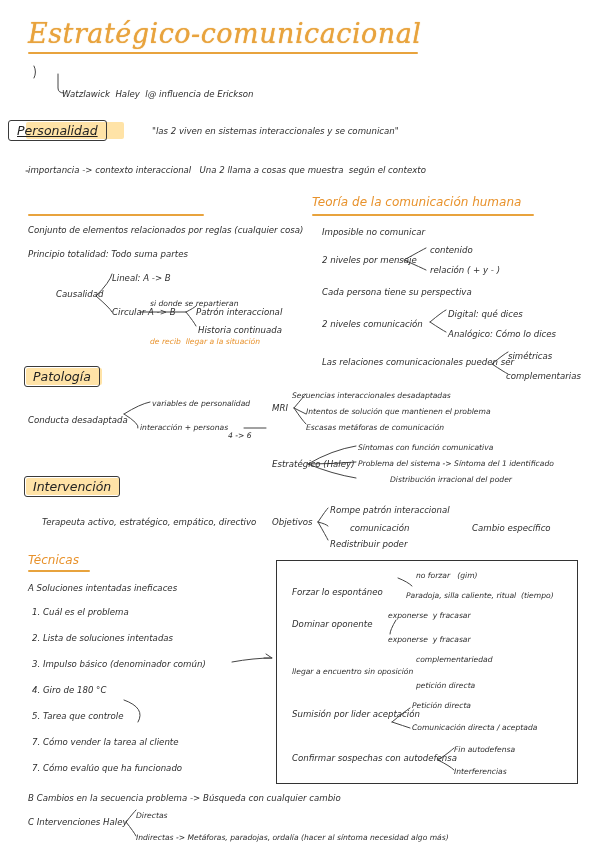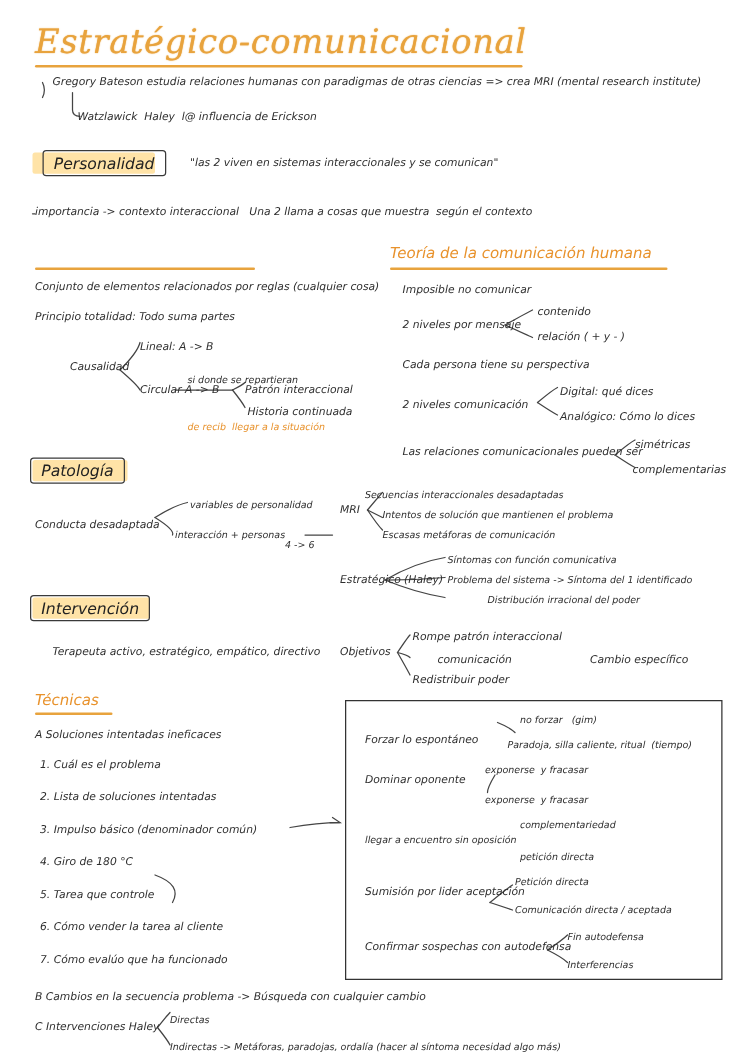--- a/index.html
+++ b/index.html
@@ -56,25 +56,24 @@
   .t,.box,.title{z-index:2;}
 </style>
 </head>
 <body>
 
 <div class="page">
 
   <div class="title">Estratégico-comunicacional</div>
   <div class="rule" style="left:28px;top:52px;width:390px;"></div>
 
-  <div class="t sm ink hand" style="left:42px;top:62px;">Gregory Bateson estudia relaciones humanas con paradigmas de otras ciencias =&gt; crea MRI (mental research institute)</div>
   <div class="t sm ink hand" style="left:62px;top:90px;">Watzlawick  Haley  l@ influencia de Erickson</div>
 
   <div class="hl" style="left:26px;top:122px;width:98px;height:17px;"></div>
-  <div class="box" style="left:34px;top:120px;">Personalidad</div>
+  <div class="box" style="left:8px;top:120px;text-decoration:underline;">Personalidad</div>
   <div class="t sm ink hand" style="left:152px;top:127px;">"las 2 viven en sistemas interaccionales y se comunican"</div>
   <div class="t sm ink hand" style="left:28px;top:166px;">importancia -&gt; contexto interaccional   Una 2 llama a cosas que muestra  según el contexto</div>
 
   <div class="rule" style="left:28px;top:214px;width:176px;"></div>
 
   <div class="t sm ink hand" style="left:28px;top:226px;">Conjunto de elementos relacionados por reglas (cualquier cosa)</div>
   <div class="t sm ink hand" style="left:28px;top:250px;">Principio totalidad: Todo suma partes</div>
   <div class="t sm ink hand" style="left:56px;top:290px;">Causalidad</div>
   <div class="t sm ink hand" style="left:112px;top:274px;">Lineal: A -&gt; B</div>
   <div class="t sm ink hand" style="left:112px;top:308px;">Circular A -&gt; B</div>
@@ -126,21 +125,21 @@
 
   <div class="t lg orange hand" style="left:28px;top:554px;">Técnicas</div>
   <div class="rule" style="left:28px;top:570px;width:62px;"></div>
 
   <div class="t sm ink hand" style="left:28px;top:584px;">A Soluciones intentadas ineficaces</div>
   <div class="t sm ink hand" style="left:32px;top:608px;">1. Cuál es el problema</div>
   <div class="t sm ink hand" style="left:32px;top:634px;">2. Lista de soluciones intentadas</div>
   <div class="t sm ink hand" style="left:32px;top:660px;">3. Impulso básico (denominador común)</div>
   <div class="t sm ink hand" style="left:32px;top:686px;">4. Giro de 180 °C</div>
   <div class="t sm ink hand" style="left:32px;top:712px;">5. Tarea que controle</div>
-  <div class="t sm ink hand" style="left:32px;top:738px;">6. Cómo vender la tarea al cliente</div>
+  <div class="t sm ink hand" style="left:32px;top:738px;">7. Cómo vender la tarea al cliente</div>
   <div class="t sm ink hand" style="left:32px;top:764px;">7. Cómo evalúo que ha funcionado</div>
 
   <div class="t sm ink hand" style="left:28px;top:794px;">B Cambios en la secuencia problema -&gt; Búsqueda con cualquier cambio</div>
   <div class="t sm ink hand" style="left:28px;top:818px;">C Intervenciones Haley</div>
   <div class="t xs ink hand" style="left:136px;top:812px;">Directas</div>
   <div class="t xs ink hand" style="left:136px;top:834px;">Indirectas -&gt; Metáforas, paradojas, ordalía (hacer al síntoma necesidad algo más)</div>
 
   <div class="obox" style="left:276px;top:560px;width:300px;height:222px;"></div>
 
   <div class="t sm ink hand" style="left:292px;top:588px;">Forzar lo espontáneo</div>

